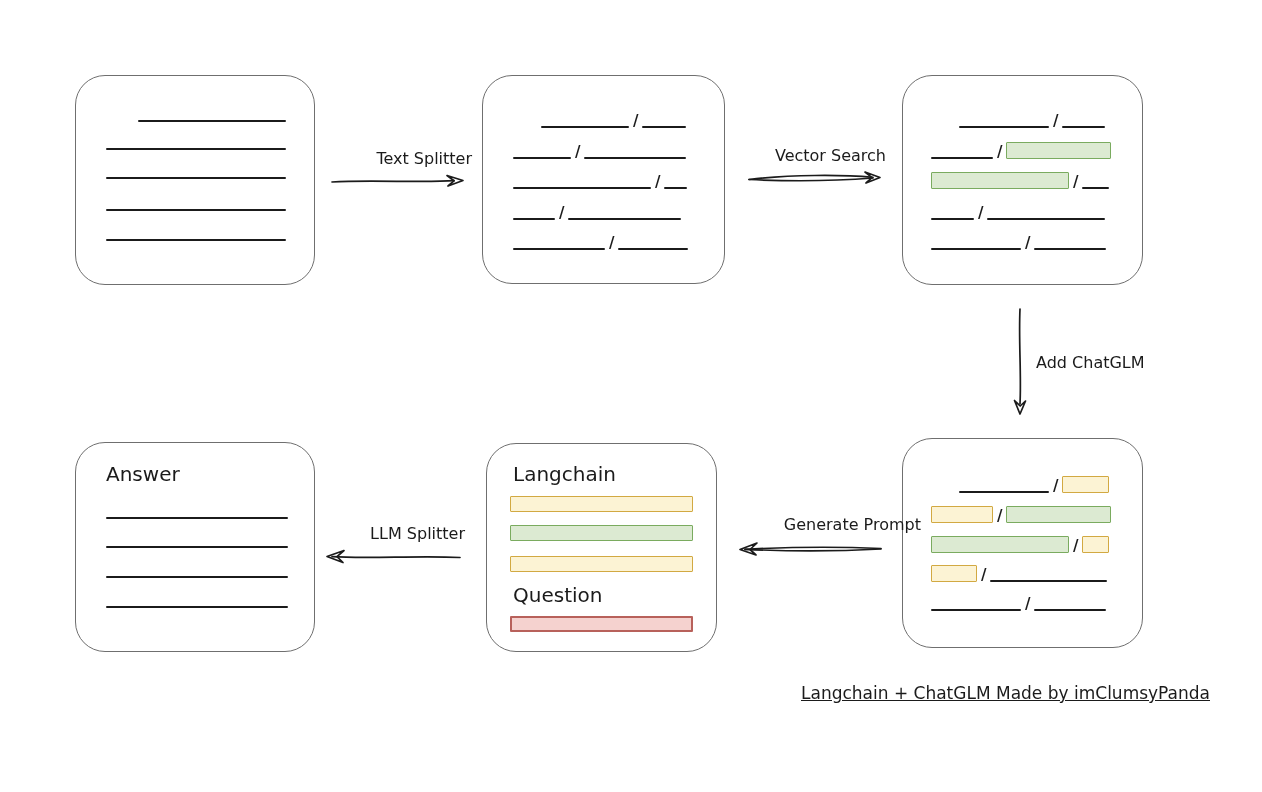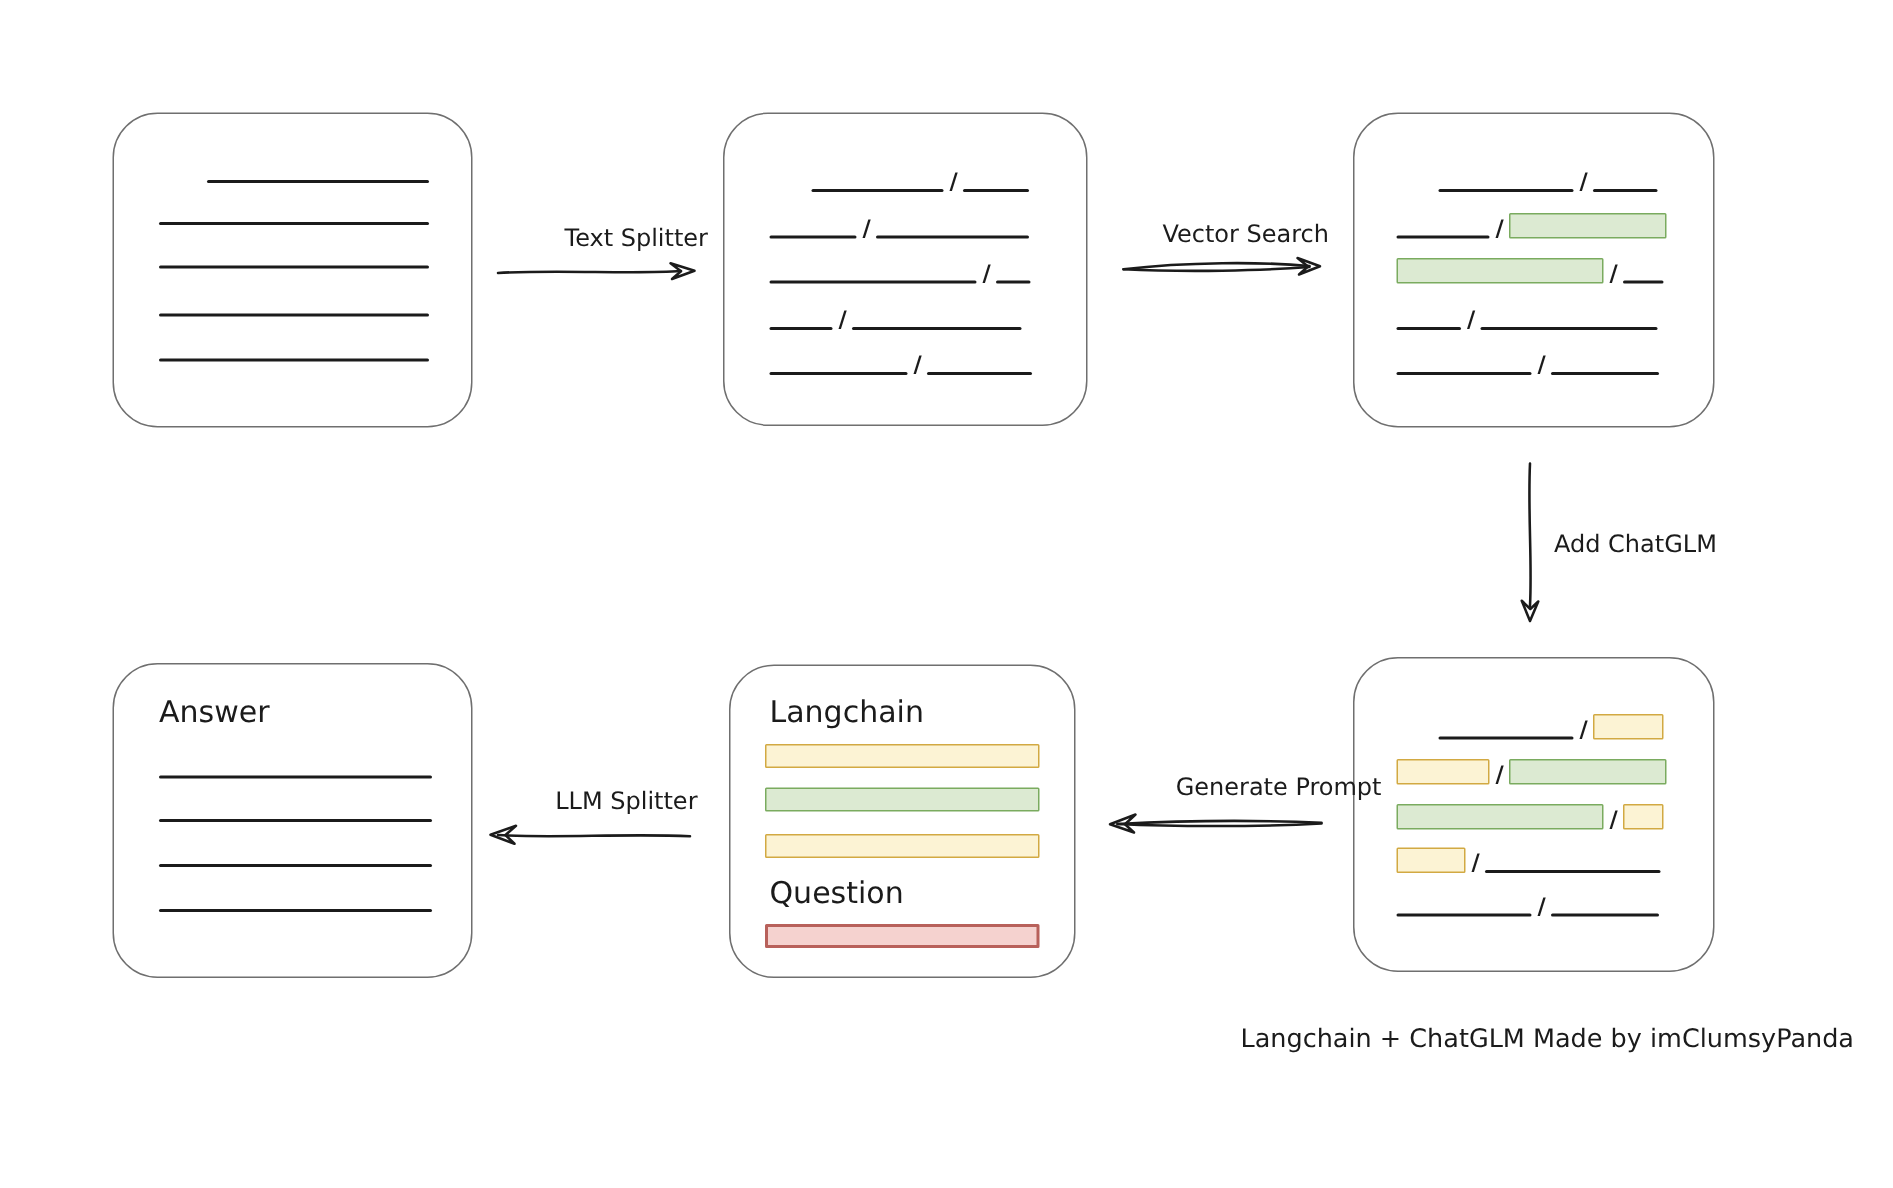--- a/index.html
+++ b/index.html
@@ -203,15 +203,15 @@
     <path d="M146,11 C100,13.5 45,13 10,11.3"></path>
     <path d="M22,5 L5,11.5 L21,17 L15,11.5 Z"></path>
   </svg>
 
   <div class="arrow-label centered" style="left:325px;top:524px;width:140px;">LLM Splitter</div>
   <svg class="arrow" style="left:323px;top:546px;" width="140" height="22">
     <path d="M137,11.5 C95,9.5 45,13 9,10.7"></path>
     <path d="M21,4.5 L4,10.5 L20,16.5 L14,10.7 Z"></path>
   </svg>
 
-  <div class="caption centered" style="left:816px;top:683px;width:420px;">Langchain + ChatGLM Made by imClumsyPanda</div>
+  <div class="caption centered" style="left:790px;top:683px;width:420px;text-decoration:underline;">Langchain + ChatGLM Made by imClumsyPanda</div>
 
 </div>
 
 </body></html>

